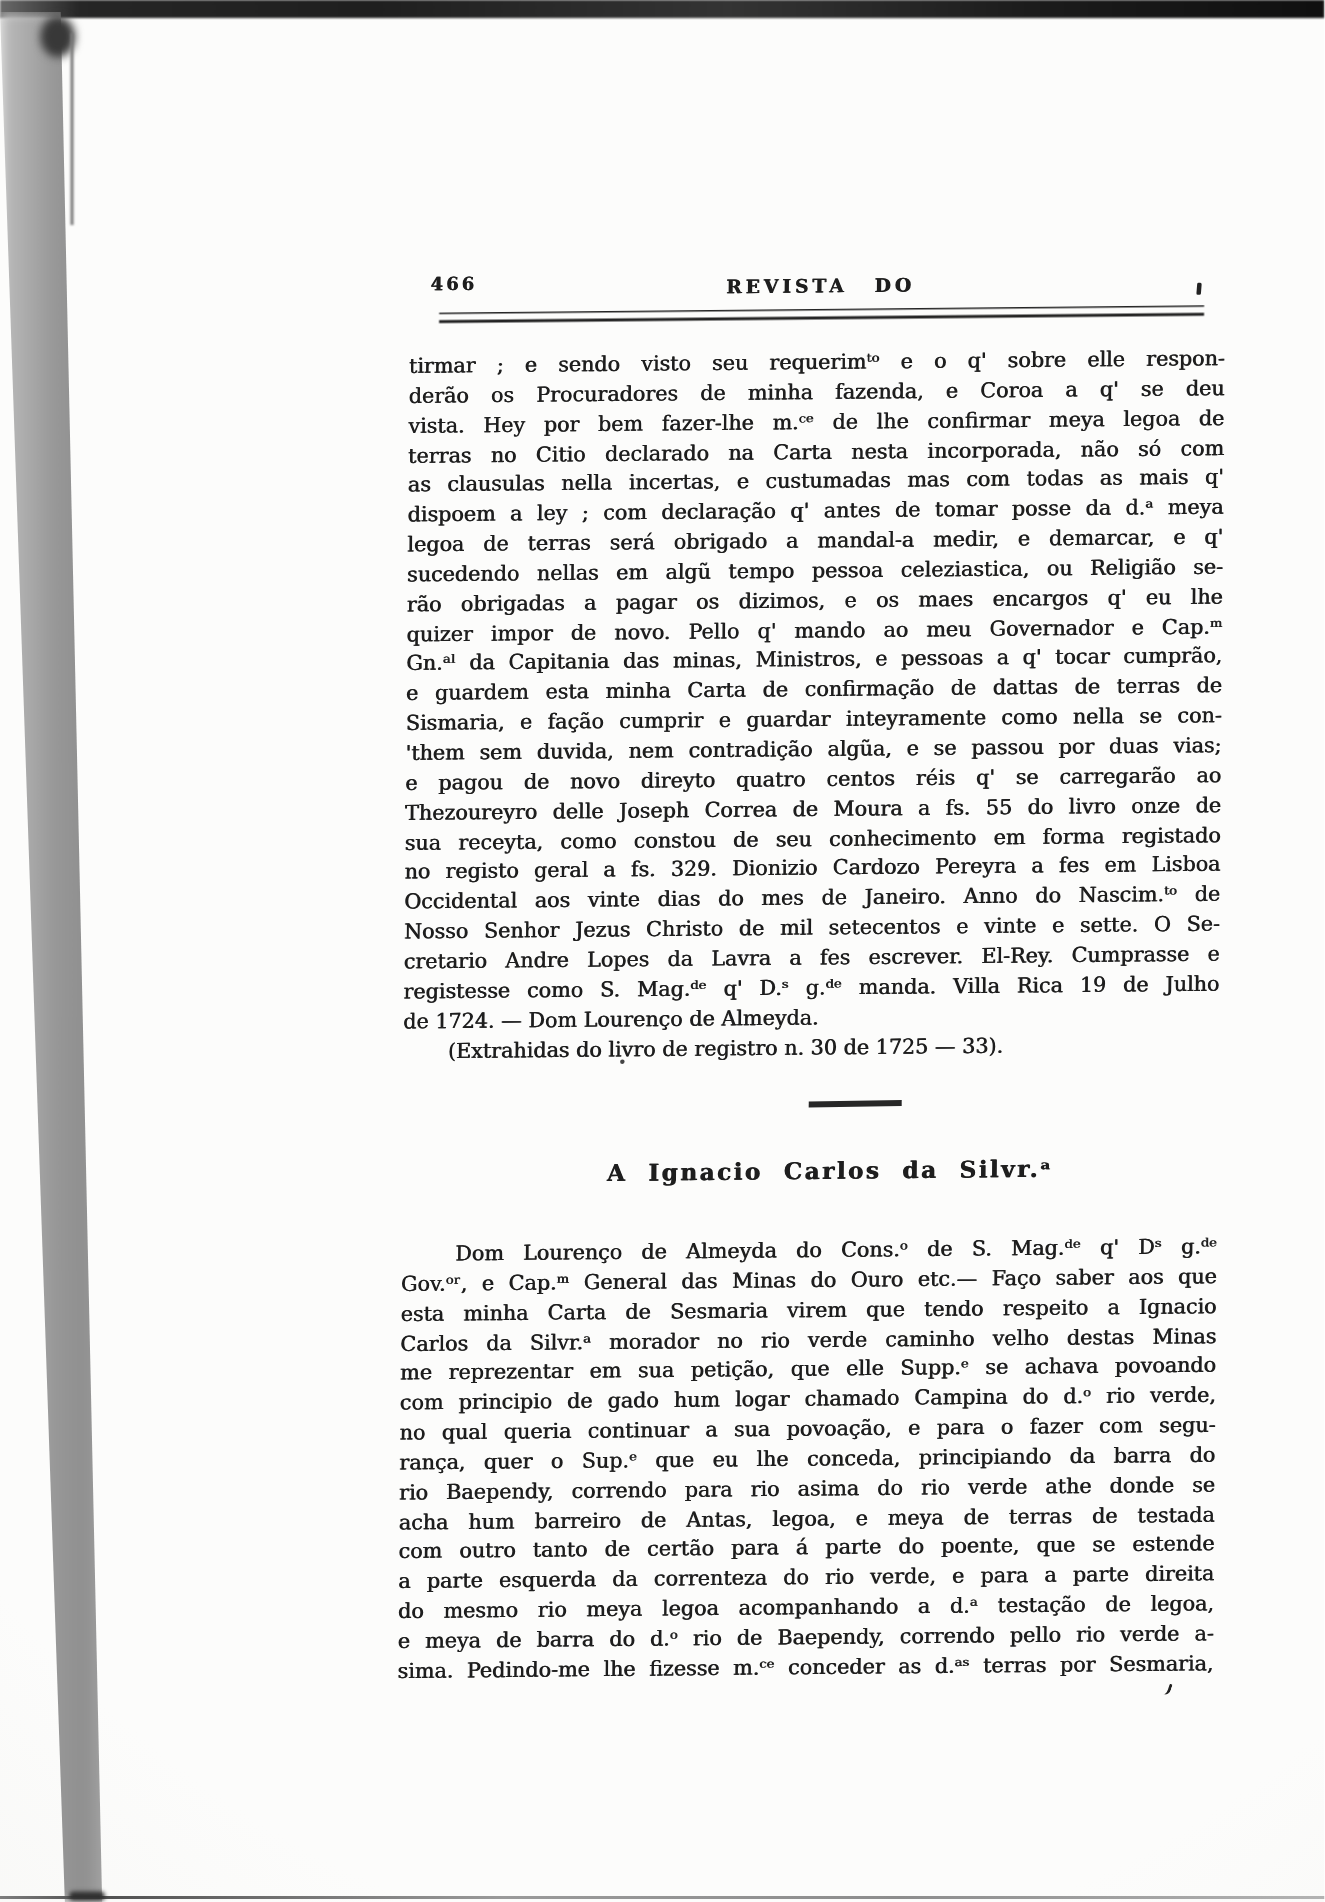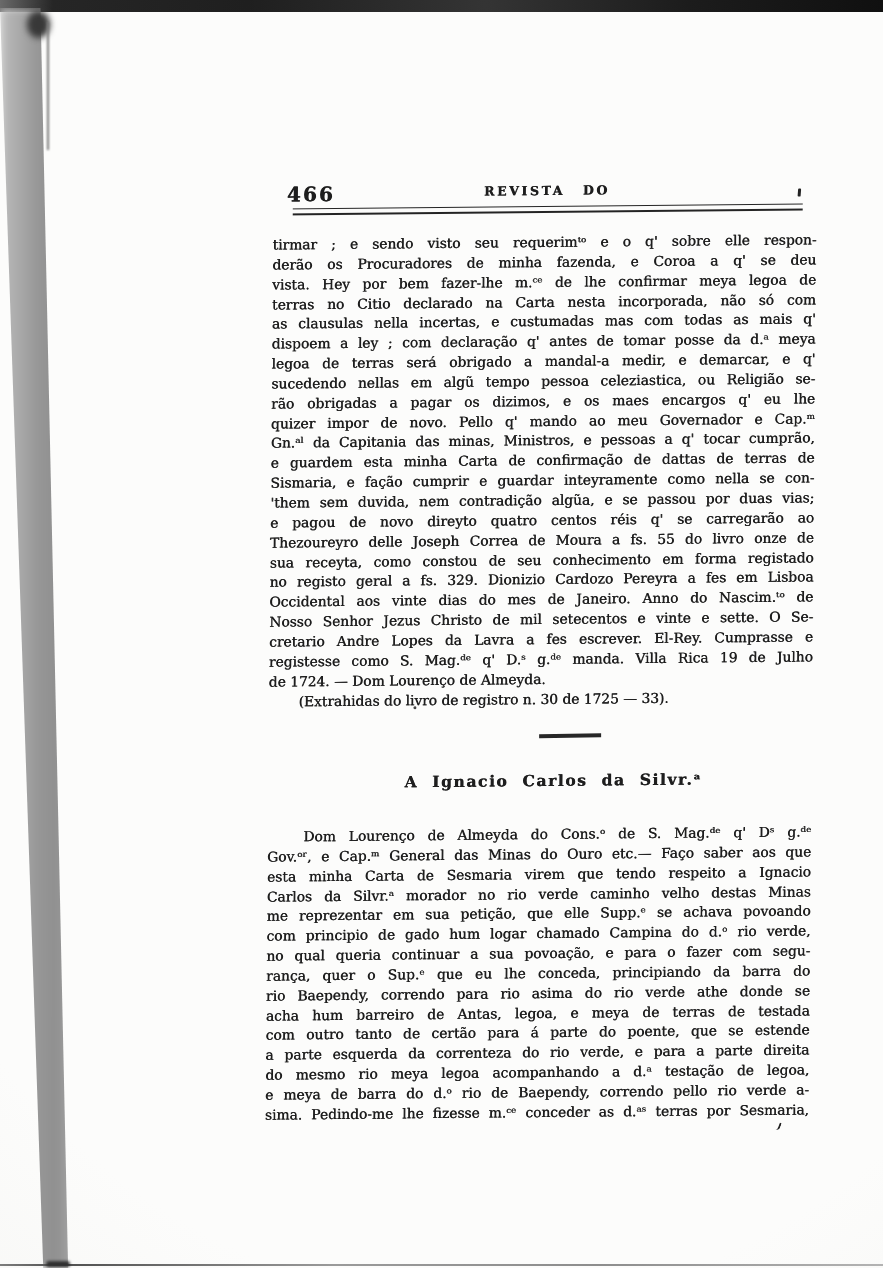--- a/index.html
+++ b/index.html
@@ -46,21 +46,21 @@
   .content{
     position:absolute;left:270px;top:180px;width:547px;height:1080px;
     color:#1e1e1e;
     transform:rotate(-0.55deg) skewX(-1.05deg);
     transform-origin:50% 0;
     text-shadow:0.45px 0 0 currentColor;
   }
   .header-row{position:absolute;top:0;left:0;width:100%;height:22px;}
   .page-number{
     position:absolute;left:17px;top:0;
-    font-size:20px;font-weight:bold;letter-spacing:2px;
+    font-size:12px;font-weight:bold;letter-spacing:2px;
   }
   .header-title{
     position:absolute;left:0;right:0;top:3px;text-align:center;text-indent:7px;
     font-size:12.5px;font-weight:bold;letter-spacing:2.6px;word-spacing:11px;
   }
   .header-tick{
     position:absolute;left:528px;top:11px;width:3px;height:8px;
     background:#222;border-radius:1px;transform:rotate(4deg);
   }
   .rule{

